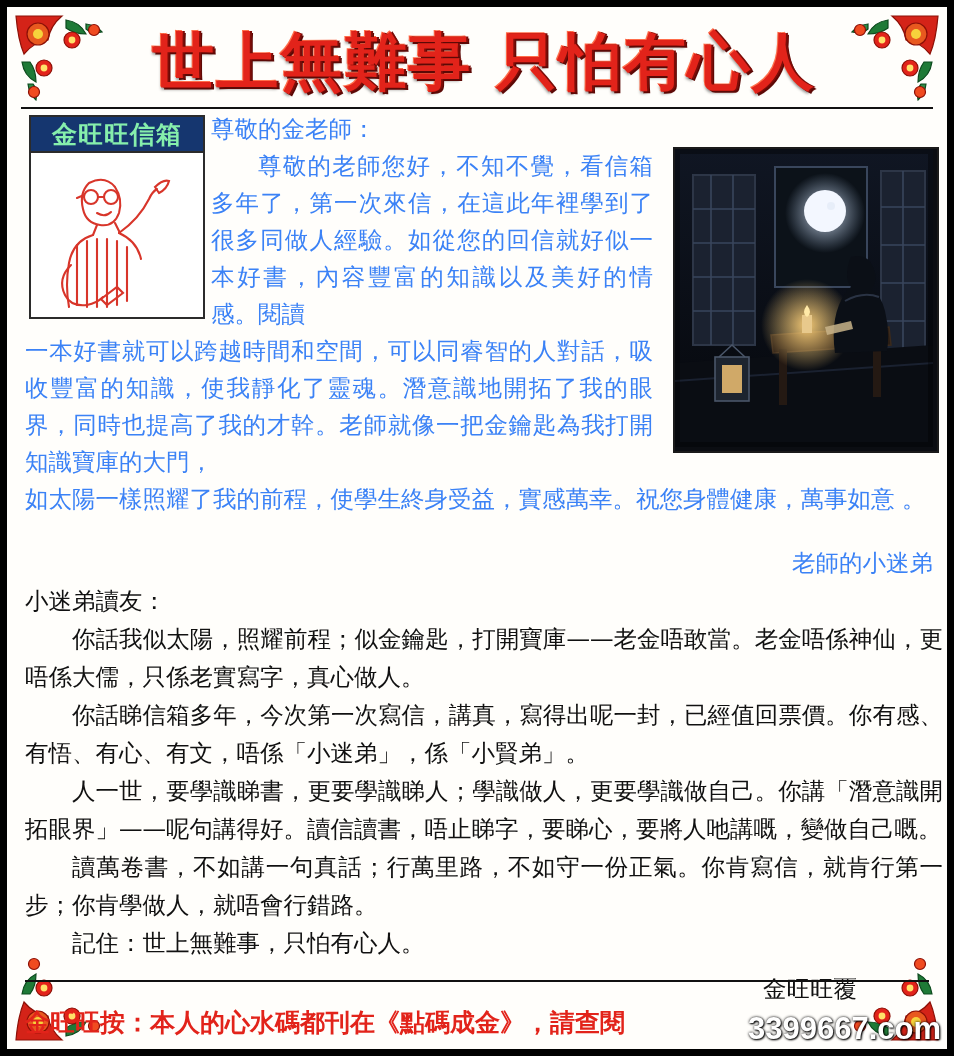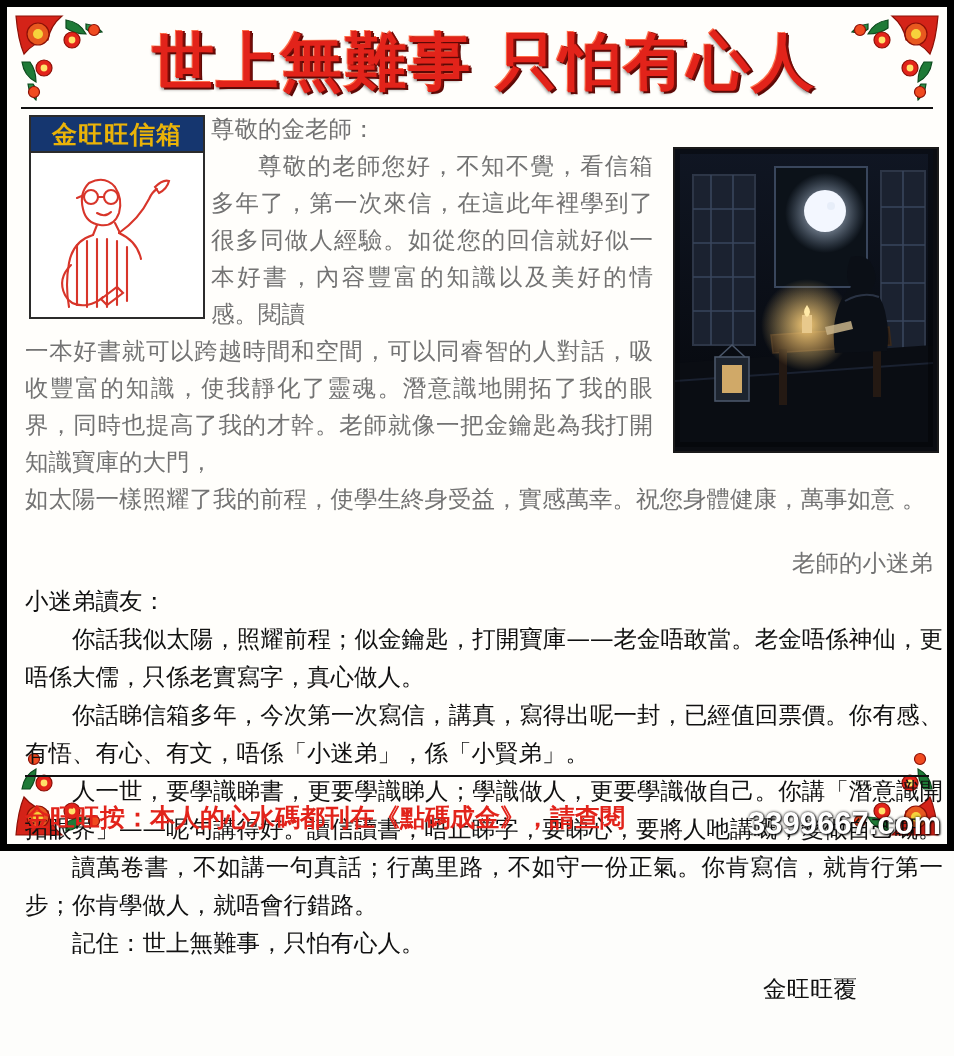--- a/index.html
+++ b/index.html
@@ -4,21 +4,21 @@
 <style>
   html,body{margin:0;padding:0;}
   body{
     width:954px;height:1056px;
     background:#fdfdfb;
     font-family:"DejaVu Serif","Liberation Serif",serif;
     overflow:hidden;
     position:relative;
   }
   .page{
-    position:absolute;left:0;top:0;width:954px;height:851px;
+    position:absolute;left:0;top:0;width:954px;height:1056px;
     background:#fffefb;
     box-sizing:border-box;
     border:7px solid #000;
   }
   
   .corner{position:absolute;width:110px;height:92px;pointer-events:none;}
   .corner svg{display:block;}
   .c-tl{left:7px;top:7px;}
   .c-tr{right:7px;top:7px;transform:scaleX(-1);}
   .c-bl{left:7px;bottom:7px;transform:scaleY(-1);}
@@ -46,40 +46,40 @@
   .rule{
     position:absolute;left:14px;right:14px;top:100px;height:2px;background:#111;
   }
 
   
   .logo-box{
     position:absolute;left:22px;top:108px;width:172px;height:200px;
     border:2px solid #2b2b2b;background:#fff;
   }
   .logo-title{
-    height:34px;background:#15366f;color:#eab308;
+    height:34px;background:#15366f;color:#86efac;
     display:flex;align-items:center;justify-content:center;
     font-size:25px;font-weight:bold;letter-spacing:1px;
     border-bottom:2px solid #2b2b2b;
     font-family:"DejaVu Sans","Liberation Sans",sans-serif;
   }
   .logo-art{position:relative;height:162px;background:#fff;}
   .logo-art svg{position:absolute;left:0;top:0;}
 
   
   .photo{
     position:absolute;left:666px;top:140px;width:262px;height:302px;
     border:2px solid #1a1a1a;overflow:hidden;background:#0b0d12;
   }
   .photo svg{display:block;}
 
   
   .letter{
     position:absolute;left:18px;top:104px;width:918px;
-    font-size:23.5px;line-height:37px;color:#737373;
+    font-size:23.5px;line-height:37px;color:#3b82f6;
     text-align:justify;
   }
   .salutation{
     margin-left:186px;
   }
   .para-wrap-right{
     margin-left:186px;margin-right:290px;text-indent:2em;
   }
   .para-wrap-mid{
     margin-left:0;margin-right:290px;text-indent:0;

